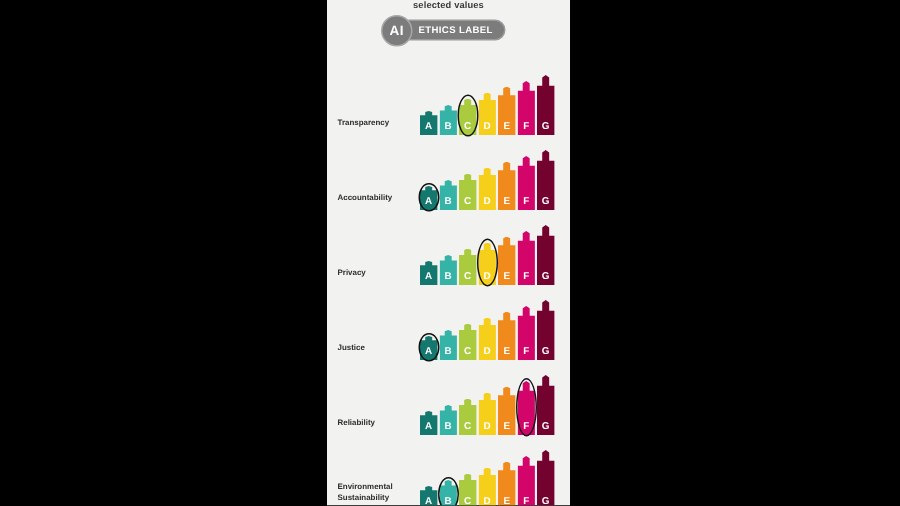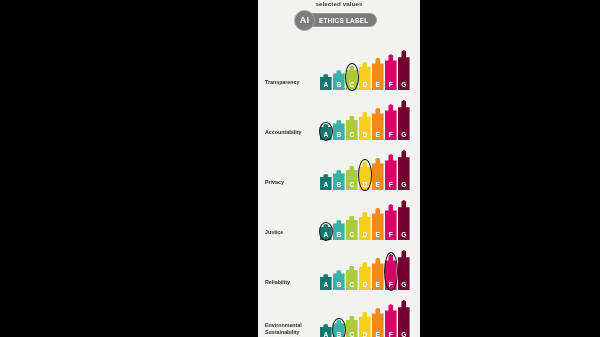--- a/index.html
+++ b/index.html
@@ -23,21 +23,20 @@
 
   
   #panel {
     position: absolute;
     left: 218px;
     top: 0px;
     width: 162px;
     height: 337px;
     background: #f2f2f0;
     overflow: hidden;
-    margin-left: 40px;
   }
 
   
   #header-title {
     position: absolute;
     left: 0;
     top: 0px;
     width: 162px;
     text-align: center;
     font-size: 6.2px;

